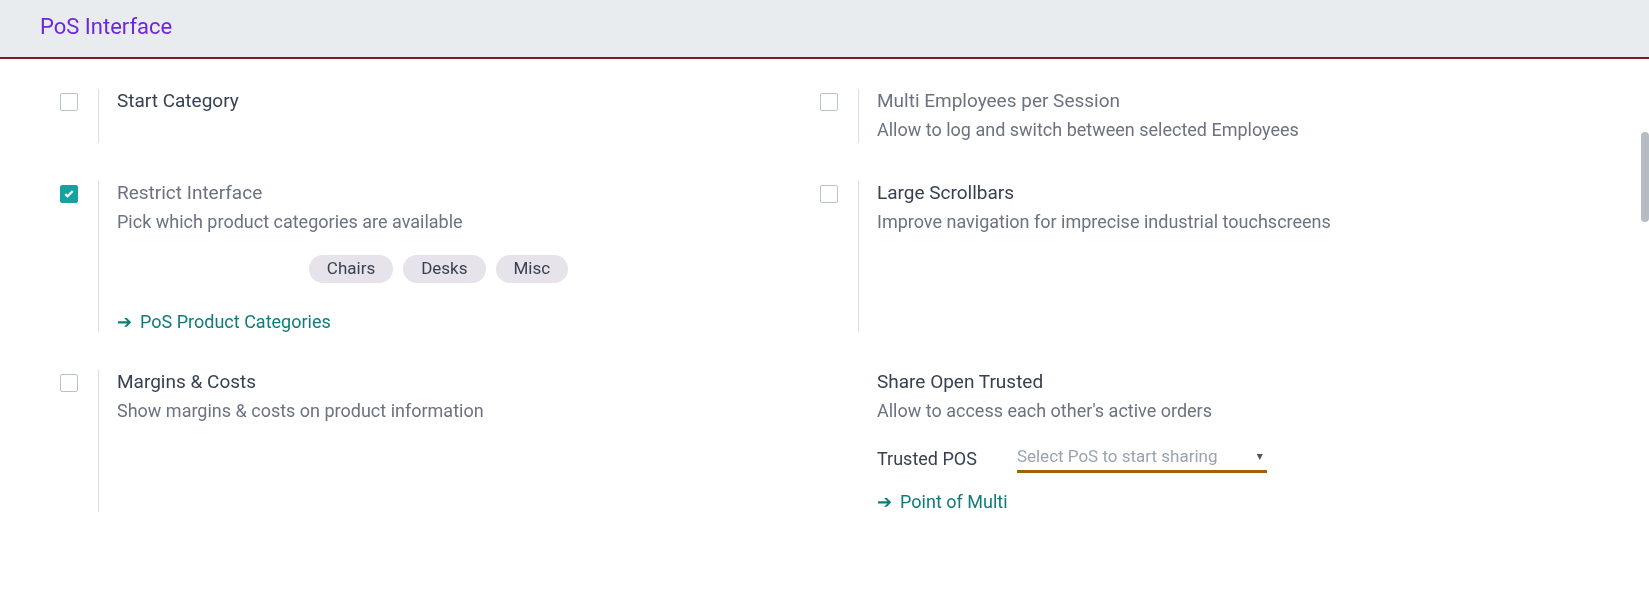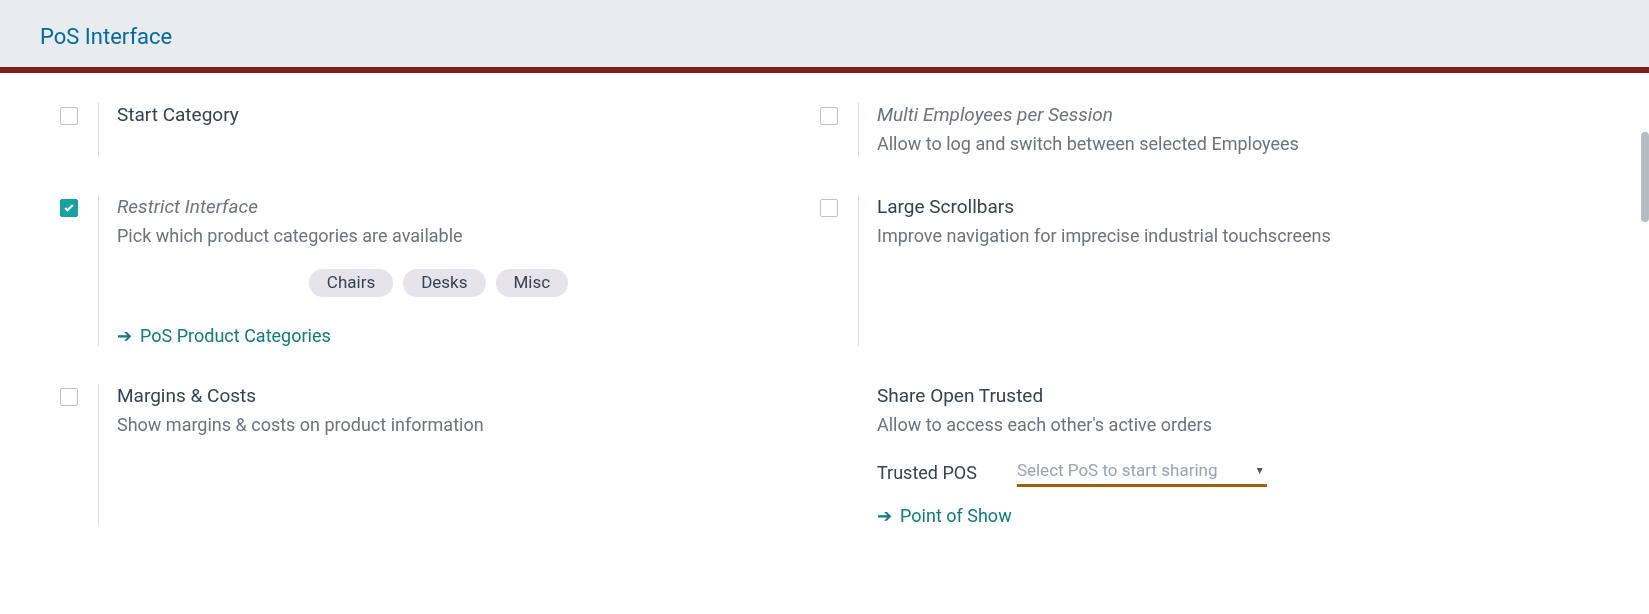--- a/index.html
+++ b/index.html
@@ -5,24 +5,24 @@
   * { box-sizing: border-box; }
   html, body {
     margin: 0; padding: 0;
     font-family: -apple-system, BlinkMacSystemFont, "Segoe UI", Roboto, Helvetica, Arial, sans-serif;
     font-size: 16px;
     color: #374151;
     background: #ffffff;
   }
   .section-header {
     background: #e9ecef;
-    padding: 24px 40px 18px;
+    padding: 14px 40px 18px;
     font-size: 22px;
-    color: #0369a1;
-    border-bottom: 6px solid #7f1d1d;
+    color: #6d28d9;
+    border-bottom: 2px solid #7f1d1d;
   }
   .settings-body {
     padding: 30px 40px 40px 60px;
     max-width: 1560px;
   }
   .settings-row {
     display: flex;
     flex-direction: row;
     gap: 60px;
     margin-bottom: 38px;
@@ -66,21 +66,21 @@
     background: #d9dee4;
   }
   .setting-content {
     flex: 1;
   }
   .setting-title {
     font-size: 19px;
     color: #374151;
     margin-bottom: 4px;
   }
-  .setting-title.muted { color: #6b7280; font-style: italic; }
+  .setting-title.muted { color: #6b7280; }
   .setting-desc {
     font-size: 18px;
     color: #6b7280;
     line-height: 1.5;
   }
   .tag-list {
     margin-top: 20px;
     display: flex;
     flex-wrap: wrap;
     gap: 10px;
@@ -248,21 +248,21 @@
         <div class="setting-desc">Allow to access each other's active orders</div>
         <div class="field-row">
           <span class="field-label">Trusted POS</span>
           <div class="select-input">
             <span>Select PoS to start sharing</span>
             <span class="caret-down">▾</span>
           </div>
         </div>
         <div class="link-row tight">
           <span class="arrow-icon">➔</span>
-          <a class="link">Point of Show</a>
+          <a class="link">Point of Multi</a>
         </div>
       </div>
     </div>
   </div>
 
 </div>
 
 <div class="scrollbar-stub"></div>
 
 </body></html>

